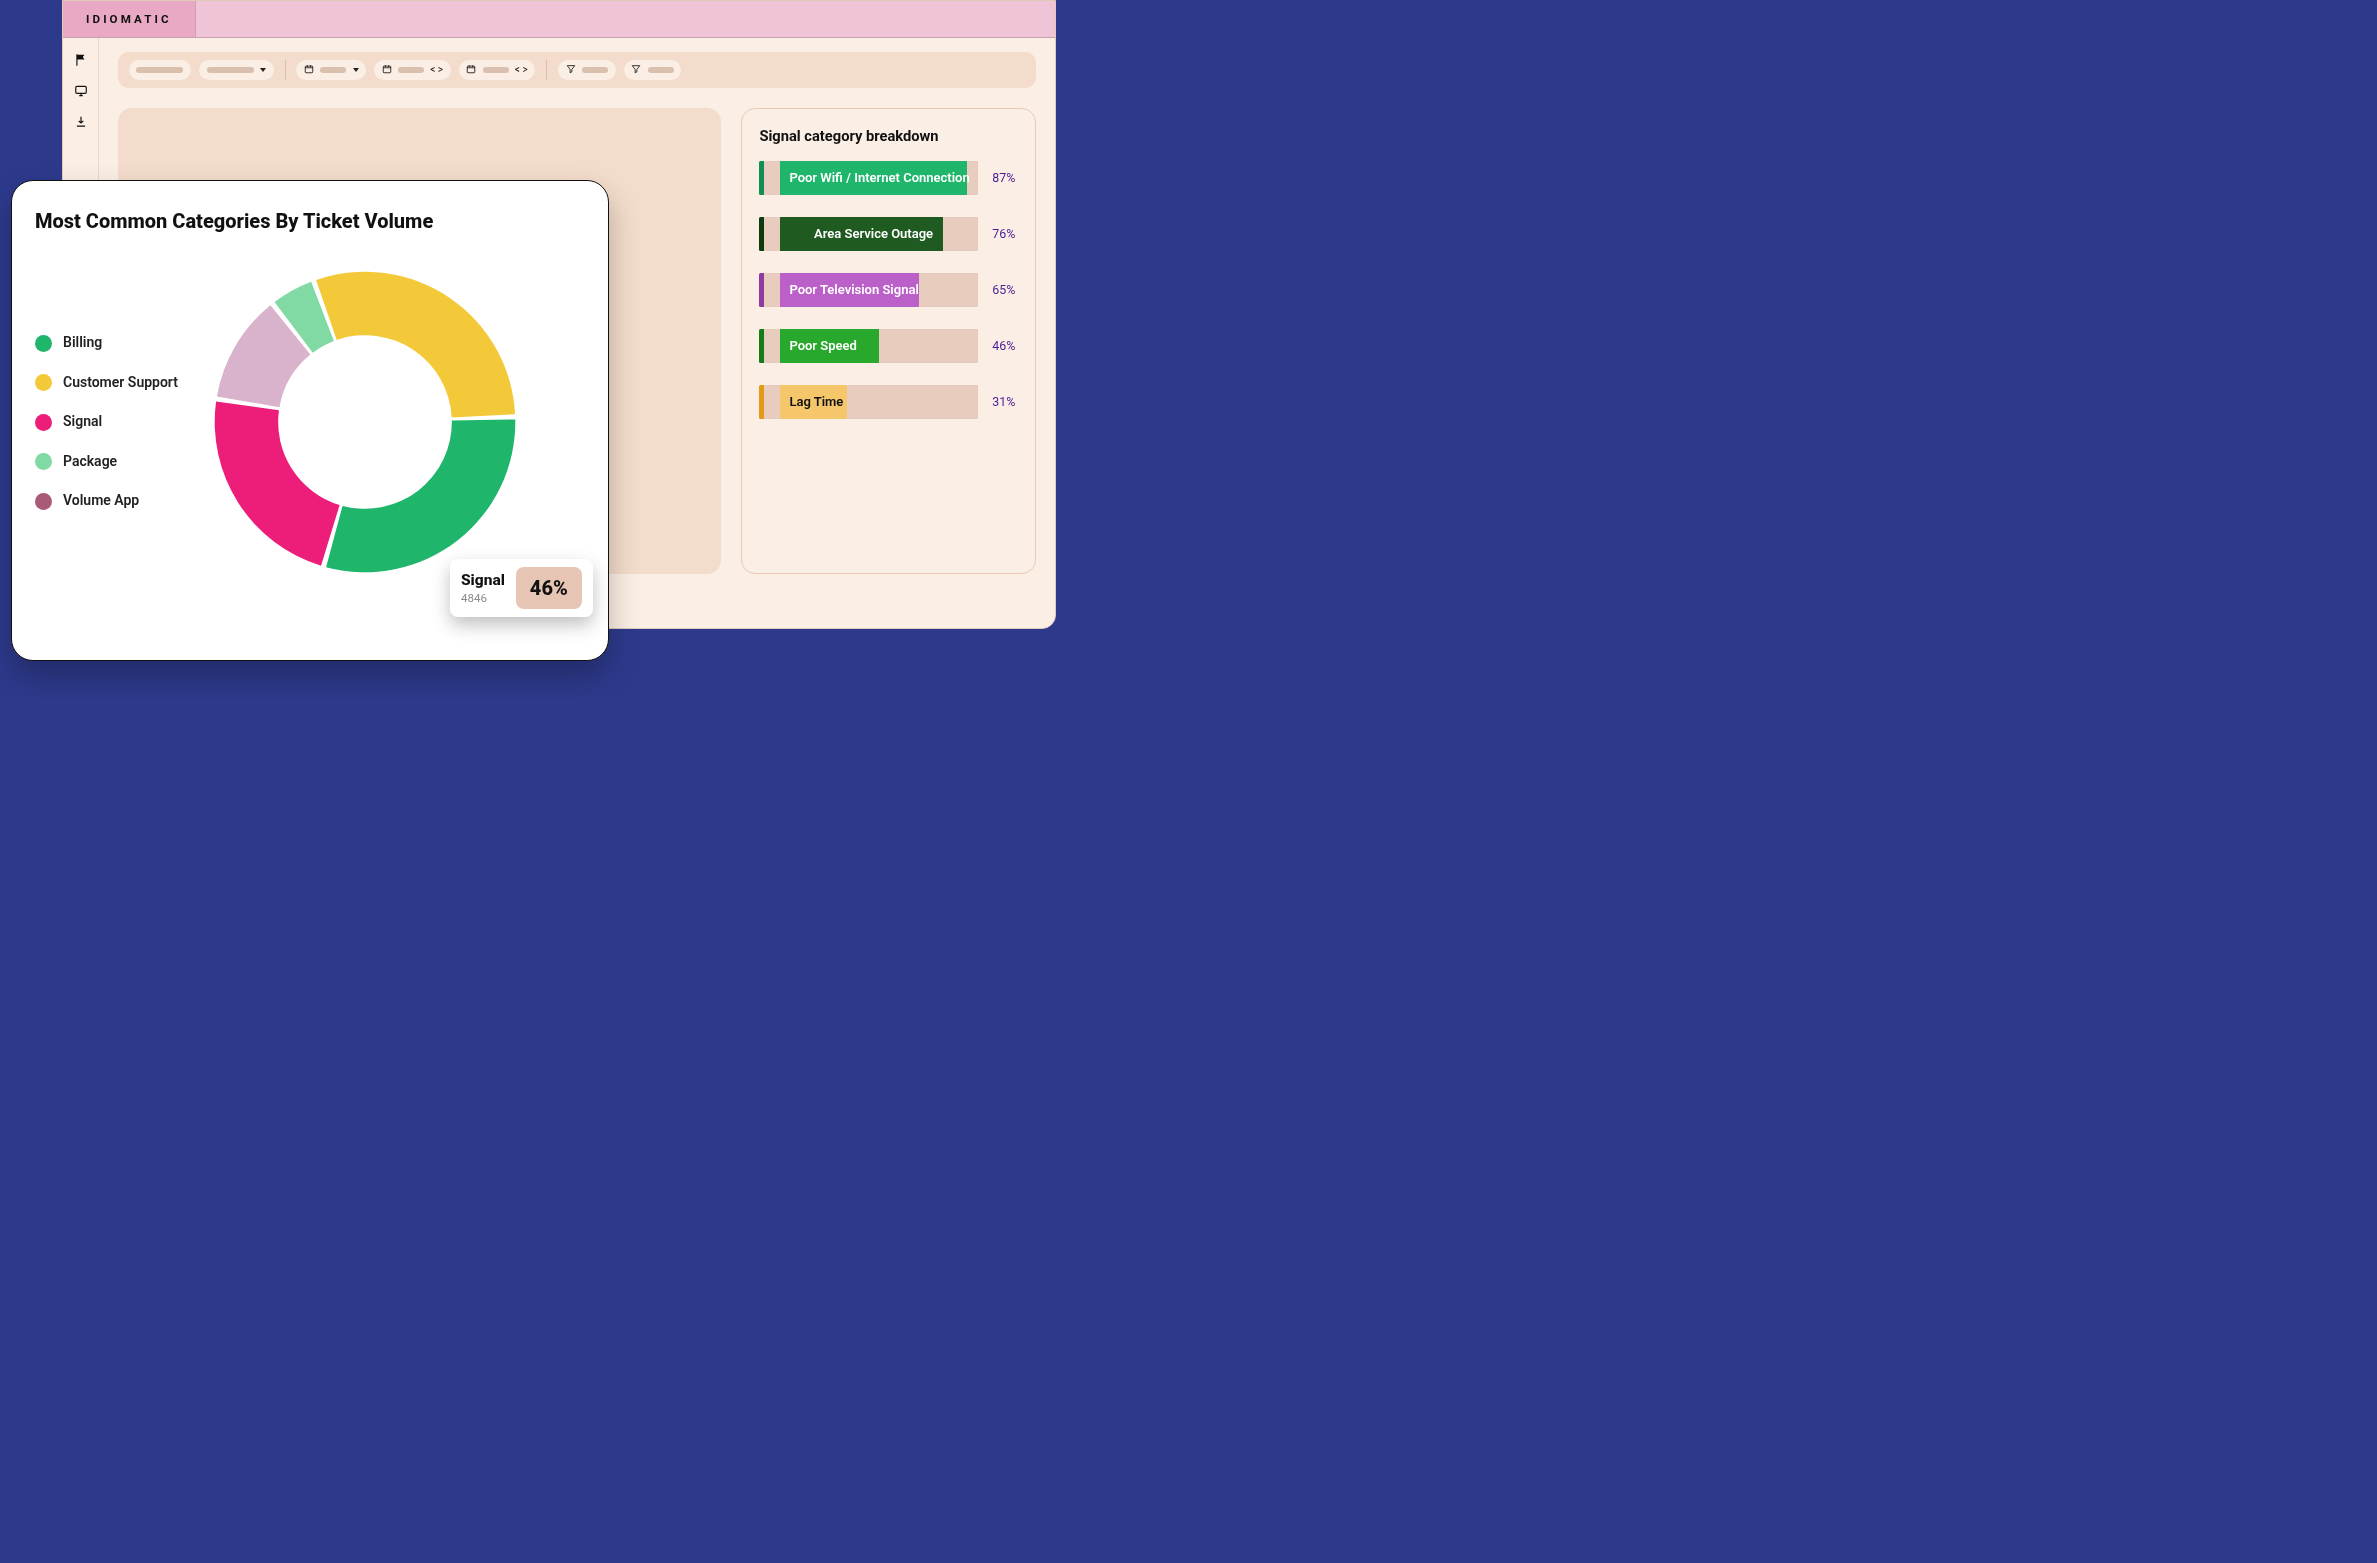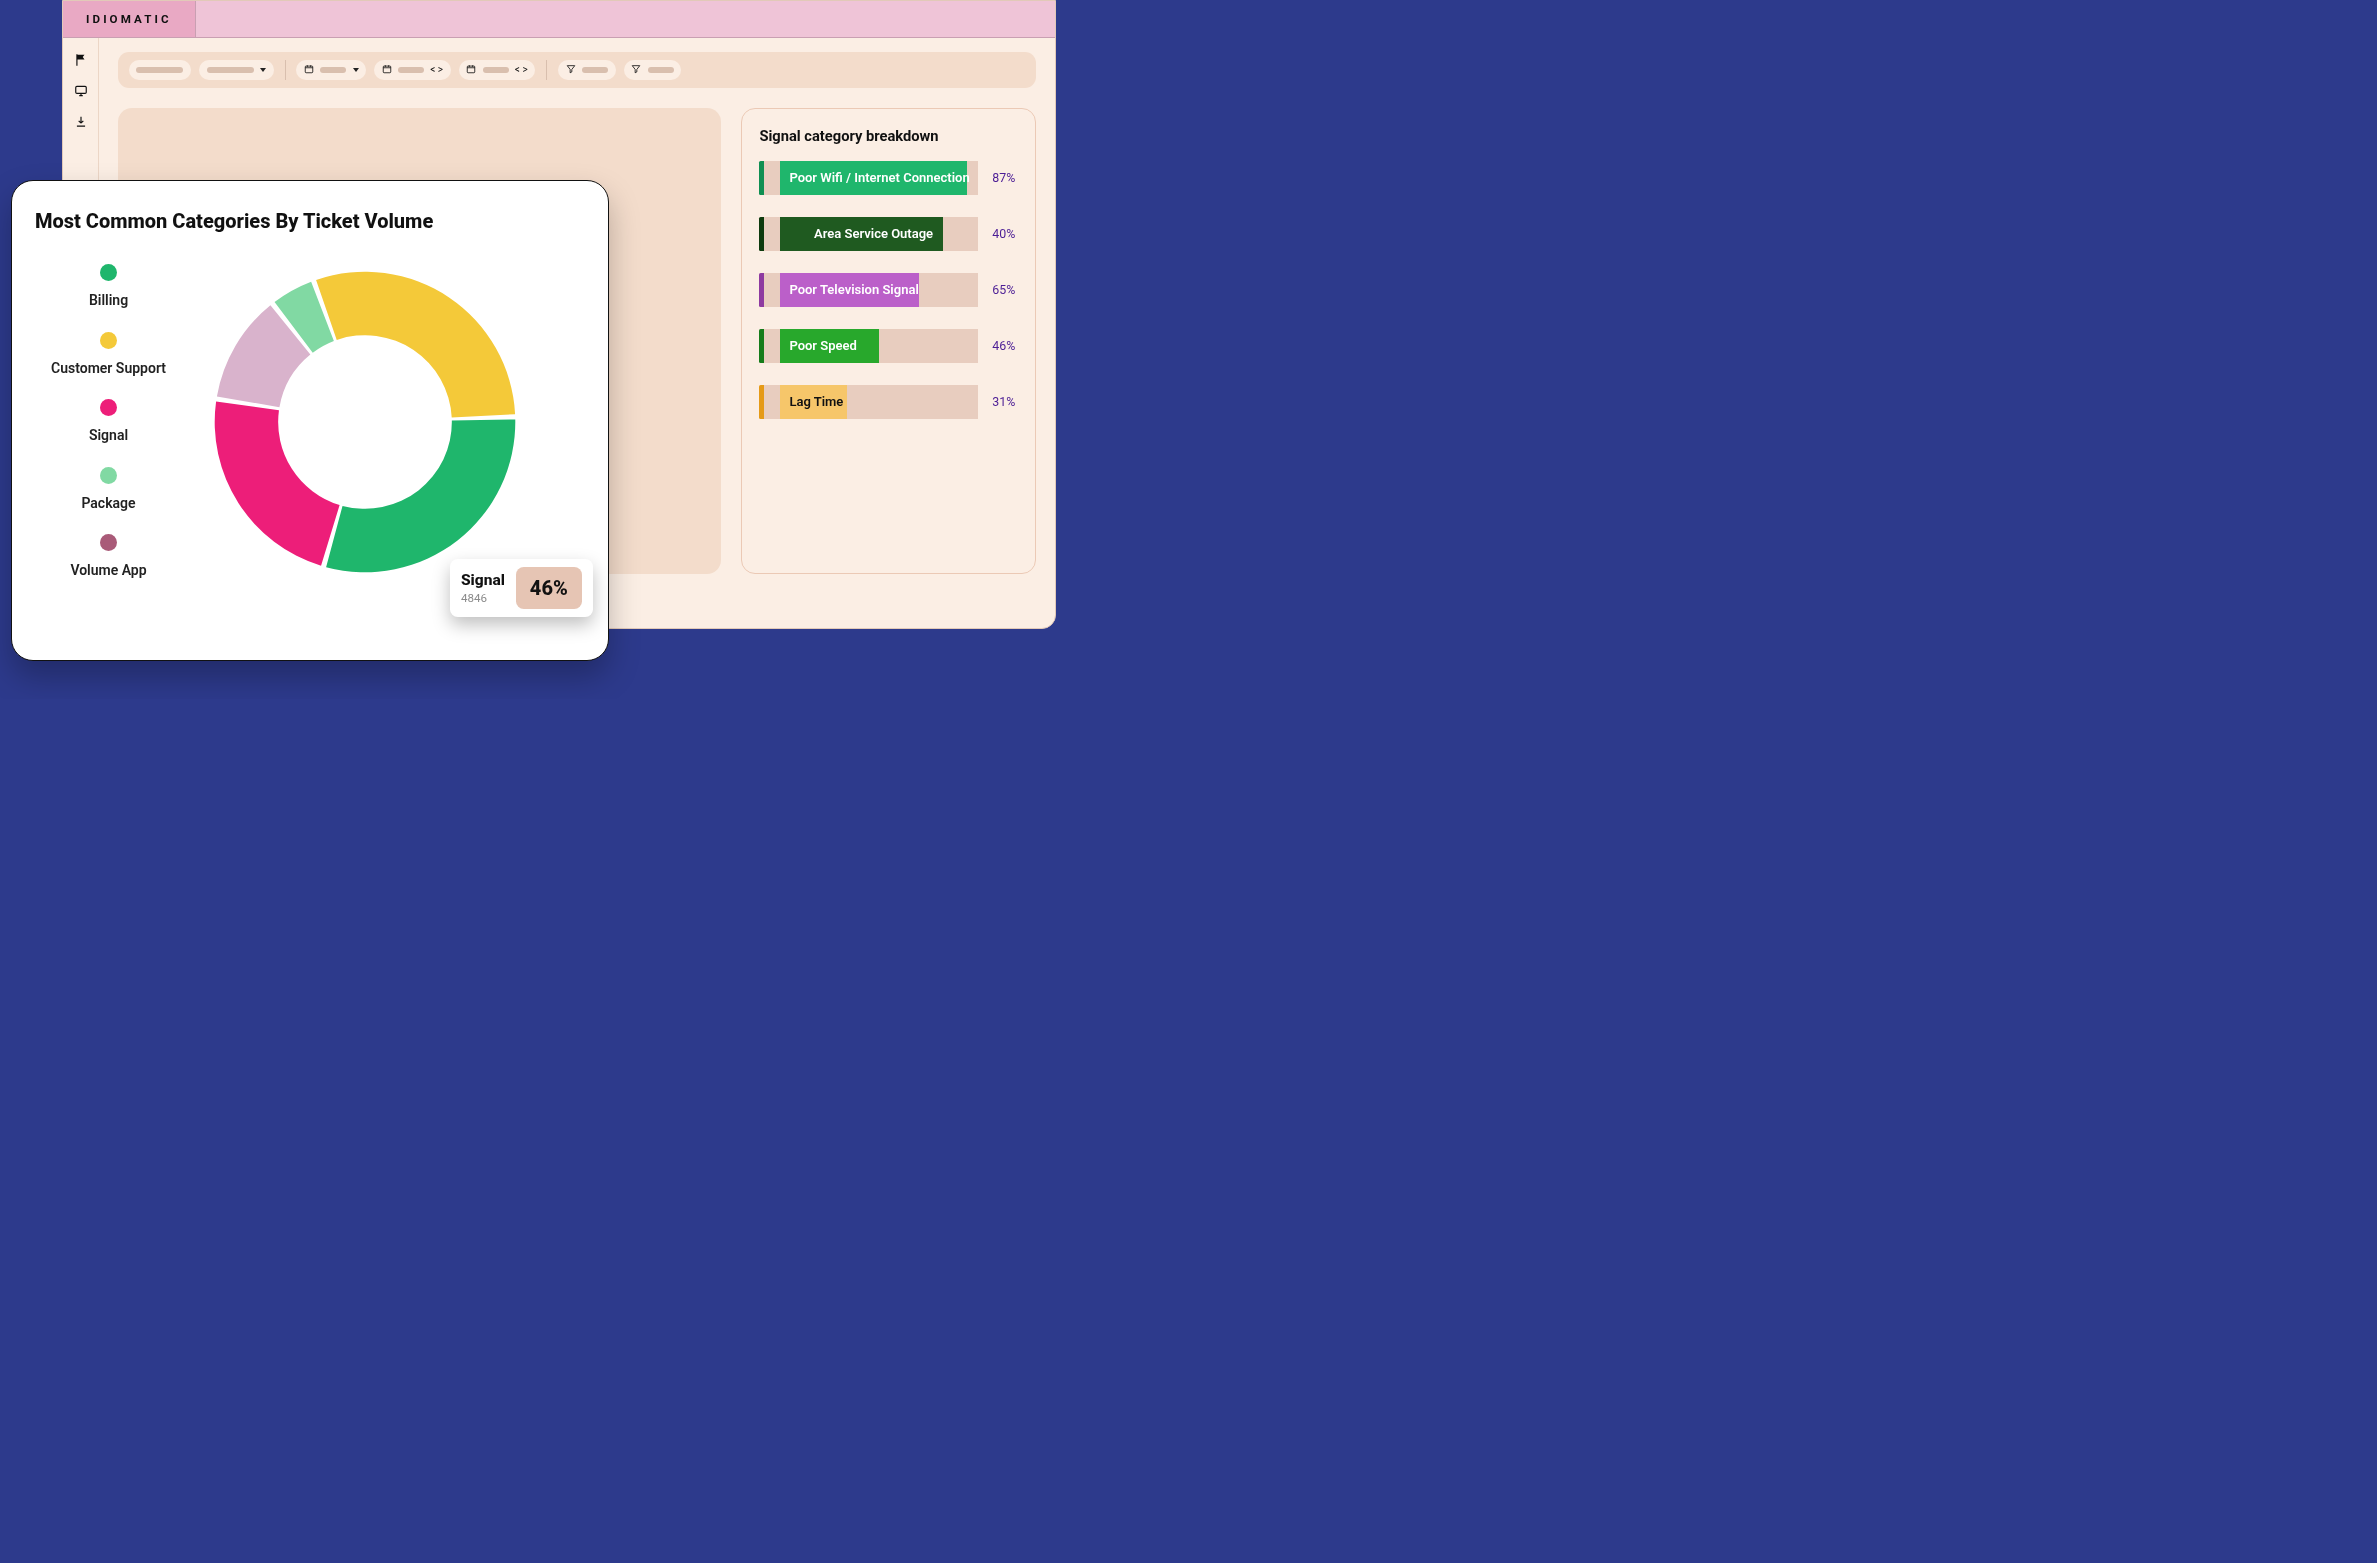--- a/index.html
+++ b/index.html
@@ -202,21 +202,20 @@
     gap: 22px;
   }
   .legend-item {
     display: flex;
     align-items: center;
     gap: 11px;
     font-size: 14px;
     font-weight: 600;
     color: #222;
     line-height: 1.25;
-    flex-direction: column;
   }
   .legend-dot {
     width: 17px;
     height: 17px;
     border-radius: 50%;
     flex-shrink: 0;
   }
   .donut-wrap {
     position: relative;
     width: 334px;
@@ -349,21 +348,21 @@
                 <div class="bar-track">
                   <div class="bar-fill" style="width: 87%; background: rgb(31, 182, 108);">Poor Wifi / Internet Connection</div>
                 </div>
                 <div class="bar-pct">87%</div>
               </div>
               <div class="bar-row">
                 <div class="bar-edge" style="background: rgb(13, 58, 14);"></div>
                 <div class="bar-track">
                   <div class="bar-fill" style="width: 76%; background: rgb(31, 90, 32); padding-left: 34px;">Area Service Outage</div>
                 </div>
-                <div class="bar-pct">40%</div>
+                <div class="bar-pct">76%</div>
               </div>
               <div class="bar-row">
                 <div class="bar-edge" style="background: rgb(142, 58, 160);"></div>
                 <div class="bar-track">
                   <div class="bar-fill" style="width: 65%; background: rgb(187, 95, 201);">Poor Television Signal</div>
                 </div>
                 <div class="bar-pct">65%</div>
               </div>
               <div class="bar-row">
                 <div class="bar-edge" style="background: rgb(21, 124, 26);"></div>

